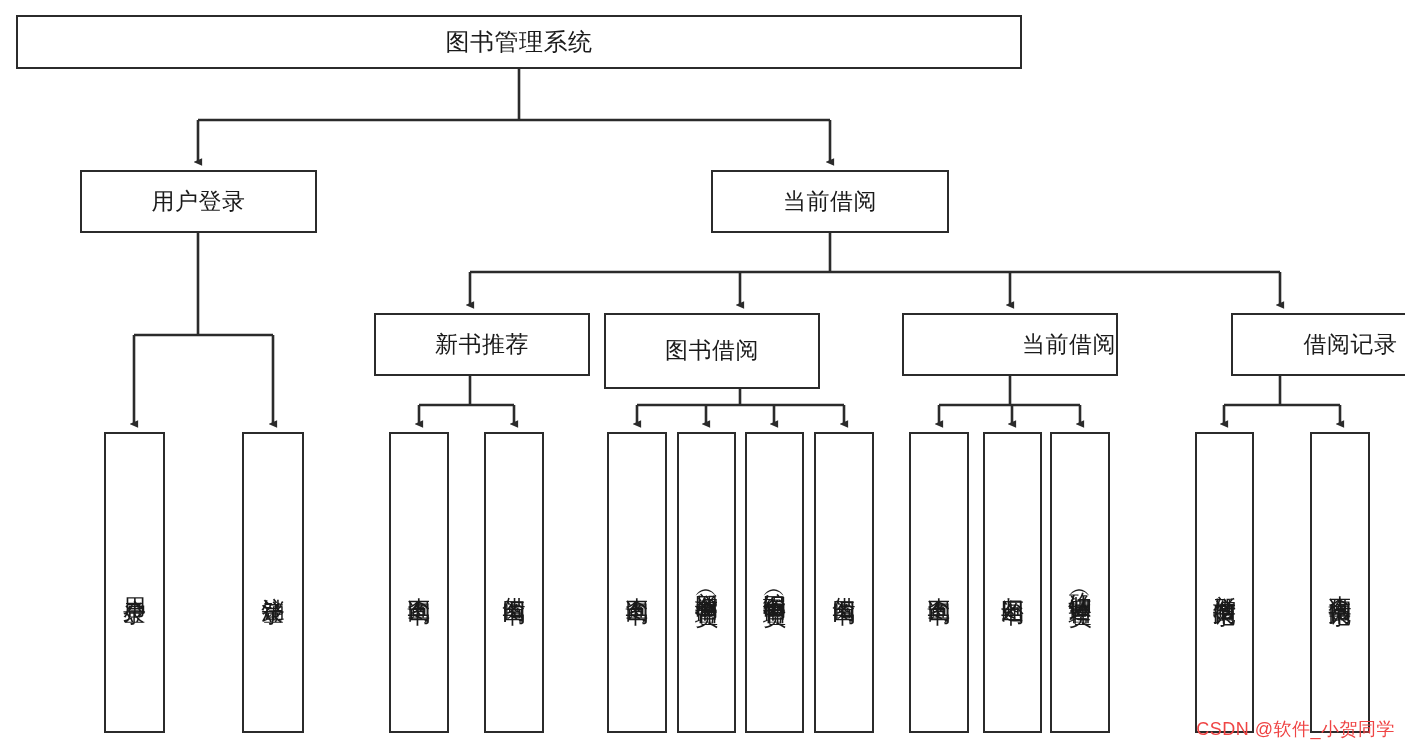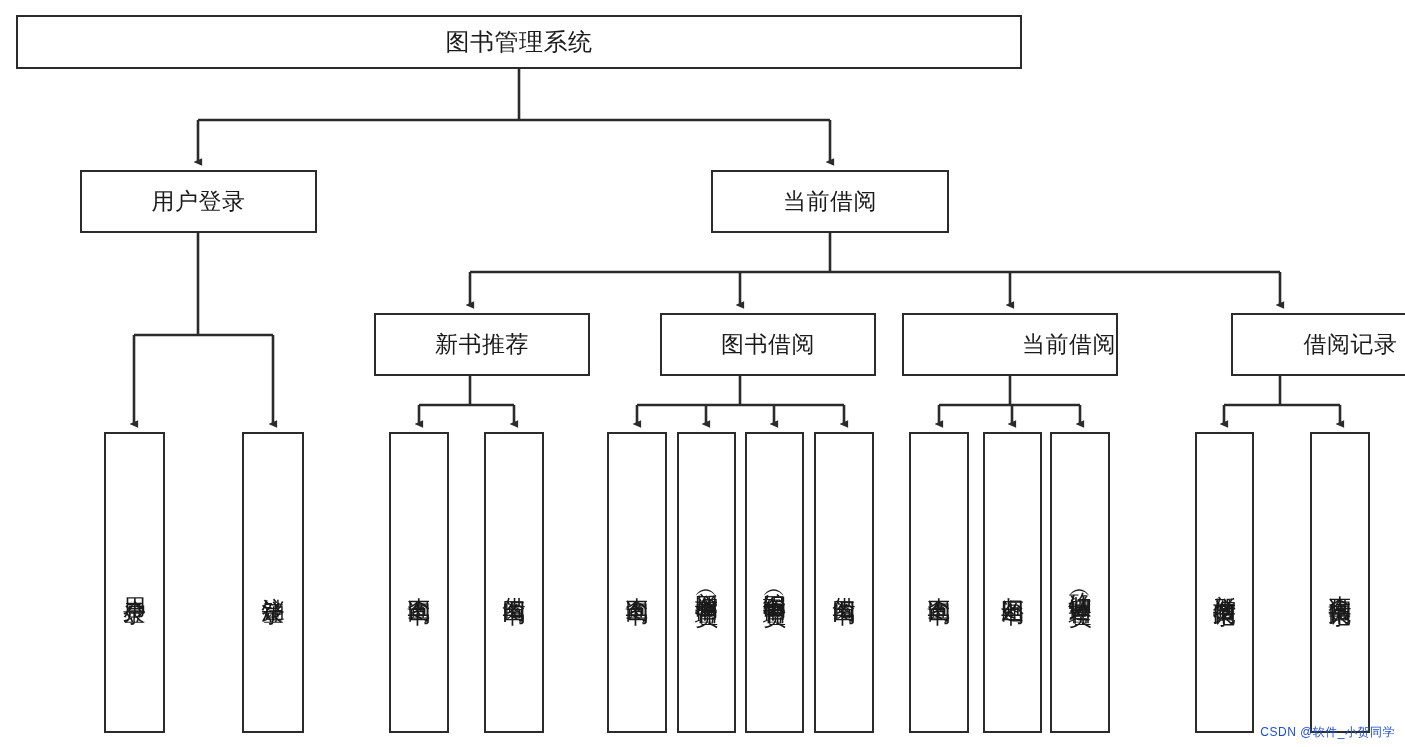--- a/index.html
+++ b/index.html
@@ -57,22 +57,22 @@
   .node.root {
     font-size: 24px;
   }
   .node-label {
     display: block;
   }
   #watermark {
     position: absolute;
     right: 10px;
     bottom: 6px;
-    font-size: 12px;
-    color: #1d4ed8;
+    font-size: 18px;
+    color: #ef4444;
     letter-spacing: 0.5px;
     white-space: nowrap;
     user-select: none;
   }
 </style>
 </head>
 <body>
 
 <div id="diagram-root">
 
@@ -133,21 +133,21 @@
   <div class="node horizontal" style="left:80px; top:170px; width:237px; height:63px;">
     <span class="node-label">用户登录</span>
   </div>
   <div class="node horizontal" style="left:711px; top:170px; width:238px; height:63px;">
     <span class="node-label">当前借阅</span>
   </div>
 
   <div class="node horizontal" style="left:362px; top:313px; width:216px; height:63px;margin-left:12px;">
     <span class="node-label">新书推荐</span>
   </div>
-  <div class="node horizontal" style="left:660px; top:313px; width:216px; height:63px;">
+  <div class="node horizontal" style="left:604px; top:313px; width:216px; height:76px;">
     <span class="node-label">图书借阅</span>
   </div>
   <div class="node horizontal" style="left:902px; top:313px; width:216px; height:63px;justify-content:flex-end;">
     <span class="node-label">当前借阅</span>
   </div>
   <div class="node horizontal" style="left:1231px; top:313px; width:239px; height:63px;">
     <span class="node-label">借阅记录</span>
   </div>
 
   <div class="node vertical" style="left:104px; top:432px; width:61px; height:301px;">

